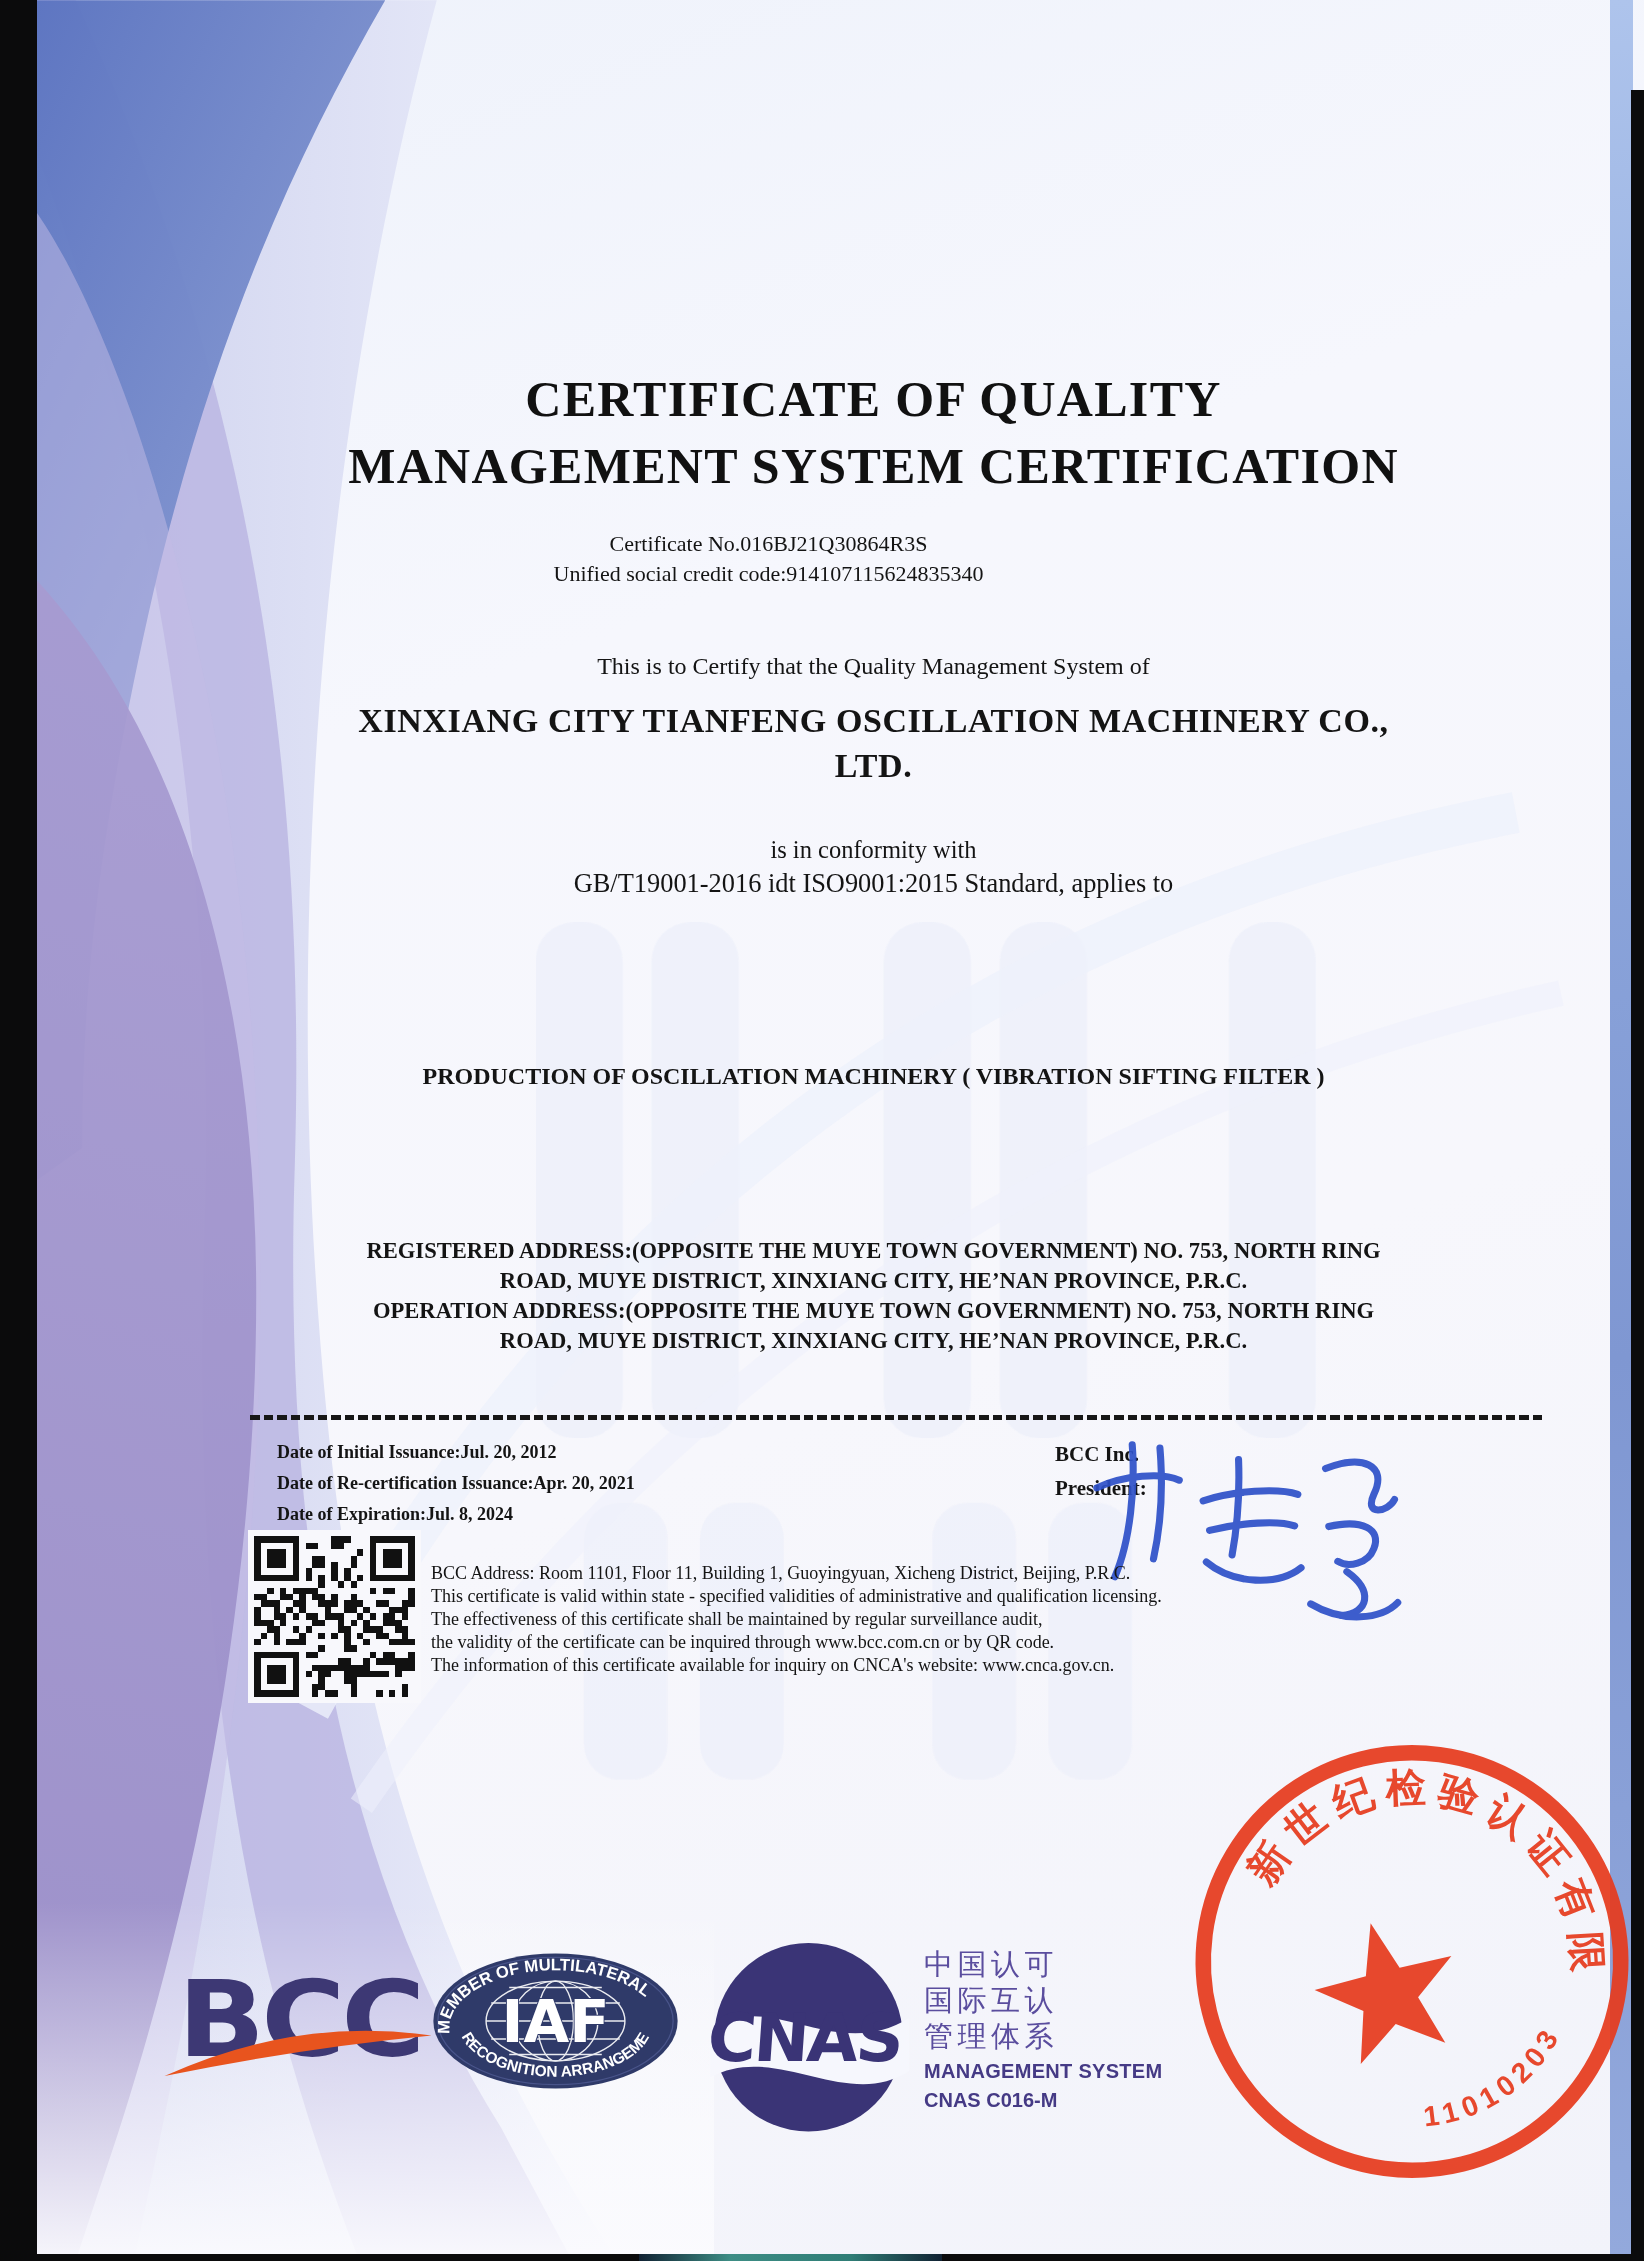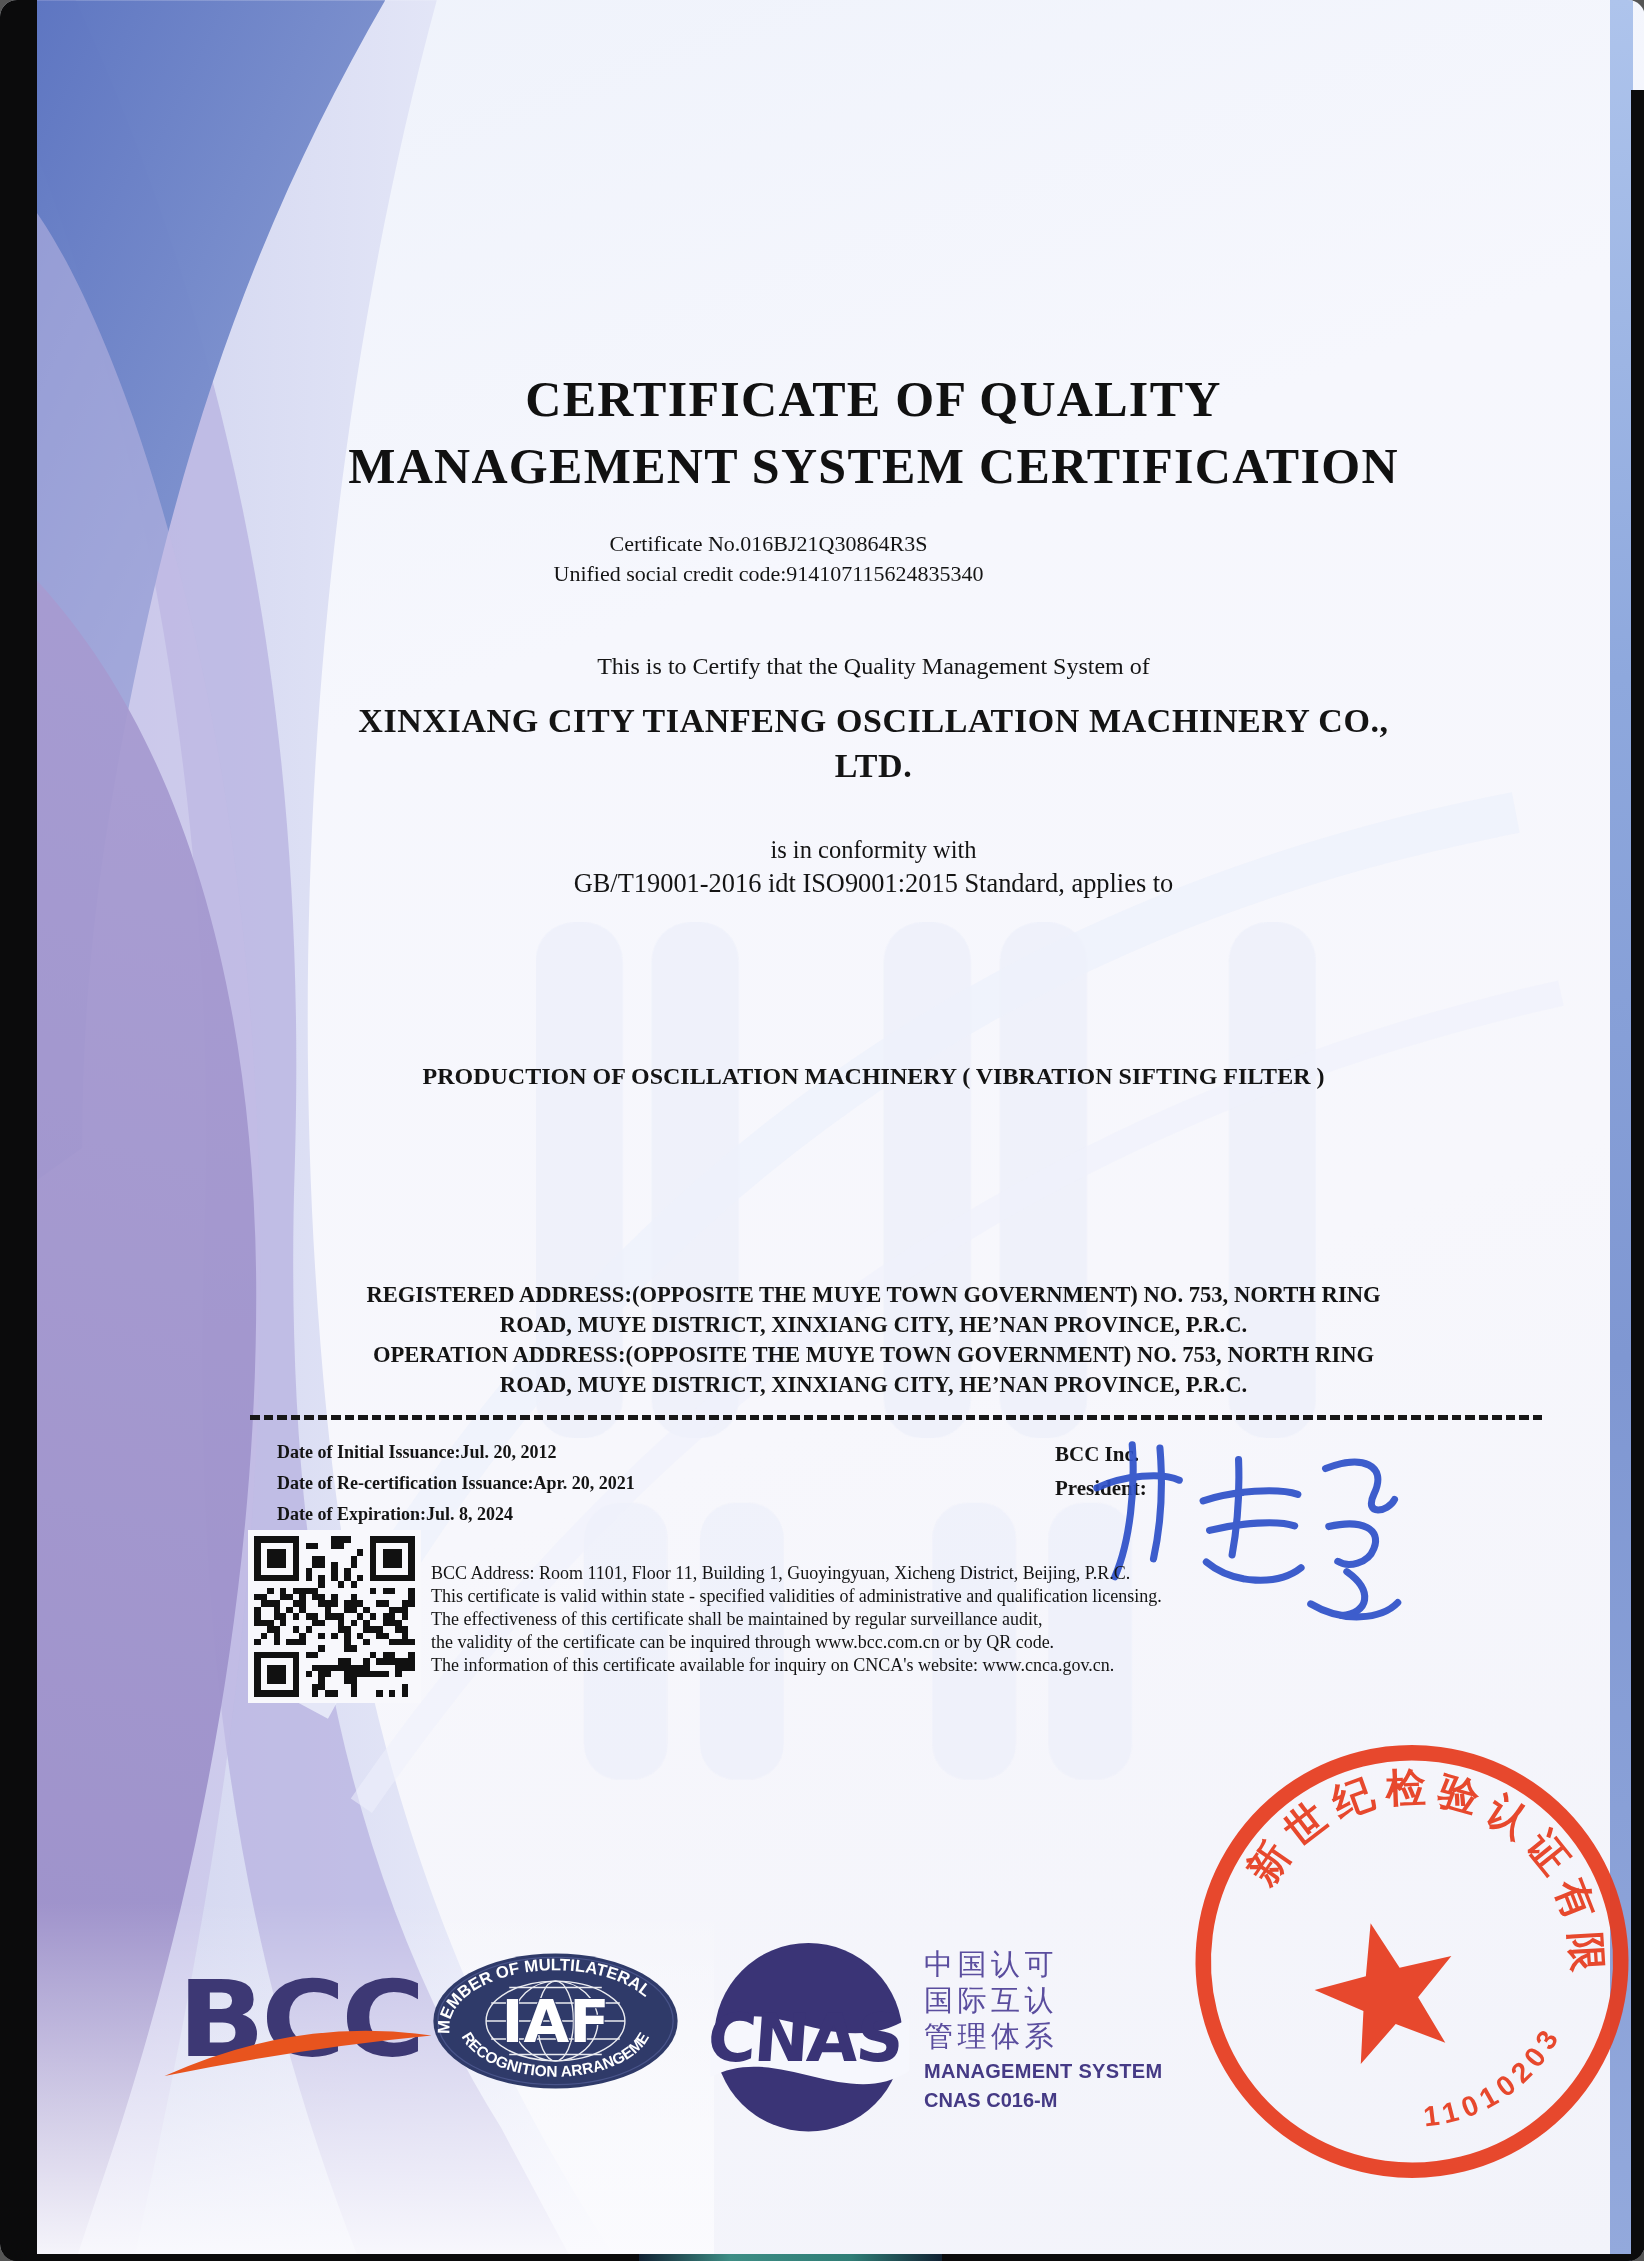--- a/index.html
+++ b/index.html
@@ -1,36 +1,36 @@
 <!DOCTYPE html>
 <html style="font-size:10.3px"><head>
 <meta charset="utf-8">
 <style>
   html,body{margin:0;padding:0;background:#555;}
   .page{position:relative;width:1645px;height:2261px;background:
     linear-gradient(160deg,#eef2fb 0%,#f6f7fd 30%,#f7f7fc 60%,#f2f3fa 100%);
-    overflow:hidden;font-family:"Liberation Serif",serif;color:#141414;border-radius:17px;}
+    overflow:hidden;font-family:"Liberation Serif",serif;color:#141414;}
   
   .edge{position:absolute;background:#0b0b0c;}
   .edge-left{left:0;top:0;width:37px;height:2261px;}
   .edge-right{right:0;top:90px;width:14px;height:2171px;}
   .edge-bottom{left:0;bottom:0;width:1645px;height:7px;}
   .strip-right-blue{position:absolute;right:11.6px;top:0;width:23px;height:2261px;
     background:linear-gradient(180deg,#aec4ec 0%,#8ea8dd 30%,#7f97d2 60%,#93a9dc 100%);}
   .teal-dash{position:absolute;bottom:0;height:7px;background:linear-gradient(90deg,#123,#3d8d85 30%,#2f7d76 70%,#123);}
   
   .centercol{position:absolute;left:277px;width:1193px;text-align:center;}
   .title{top:366px;font-size:50px;font-weight:bold;letter-spacing:1.3px;line-height:67px;color:#111;}
   .certmeta{top:529px;font-size:22px;font-weight:normal;line-height:30px;transform:translateX(-105px);}
   .certify{top:620px;font-size:24px;margin-top:33px;}
   .company{top:698px;font-size:34px;font-weight:bold;line-height:45px;letter-spacing:0.6px;}
   .conformity{top:836px;font-size:24.5px;}
   .standard{top:868px;font-size:26.4px;}
   .scope{top:1063px;font-size:24px;font-weight:600;}
-  .addresses{top:1236px;font-size:22.6px;font-weight:600;line-height:30px;margin-top:44px;}
+  .addresses{top:1236px;font-size:22.6px;font-weight:600;line-height:30px;}
   .rule{position:absolute;left:250px;top:1415px;width:1293px;height:4.5px;
     background:repeating-linear-gradient(90deg,#171717 0 9.7px,transparent 9.7px 13.5px);}
   .dates{position:absolute;left:277px;top:1437px;width:574px;text-align:left;
     font-size:18px;font-weight:600;line-height:31px;}
   .issuer{position:absolute;left:1055px;top:1437px;font-size:21px;font-weight:600;line-height:34px;}
   .fineprint{position:absolute;left:431px;top:1562px;width:1006px;font-size:18px;line-height:23px;}
   .qr{position:absolute;left:248px;top:1530px;}
   .svgabs{position:absolute;}
   
   .cnastext{position:absolute;left:924px;top:1946px;font-family:"Liberation Sans",sans-serif;}

